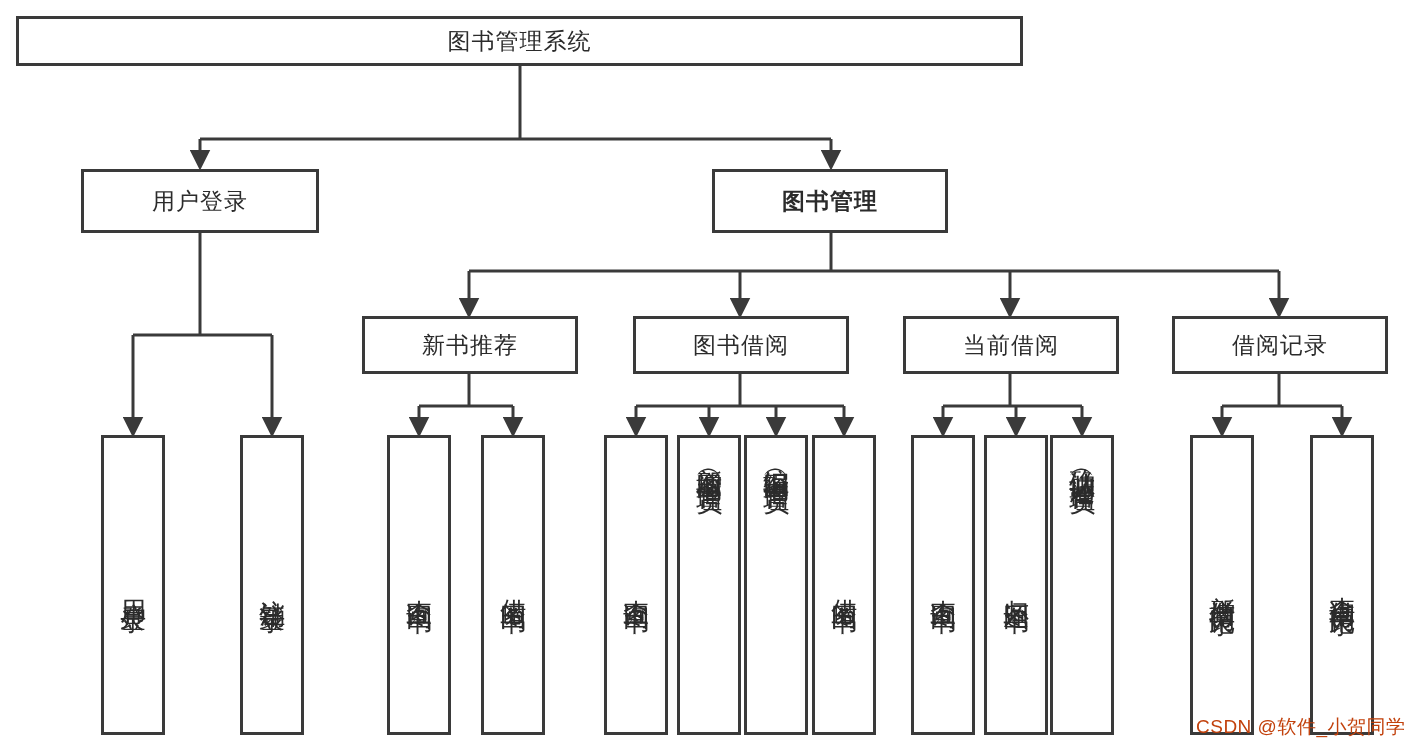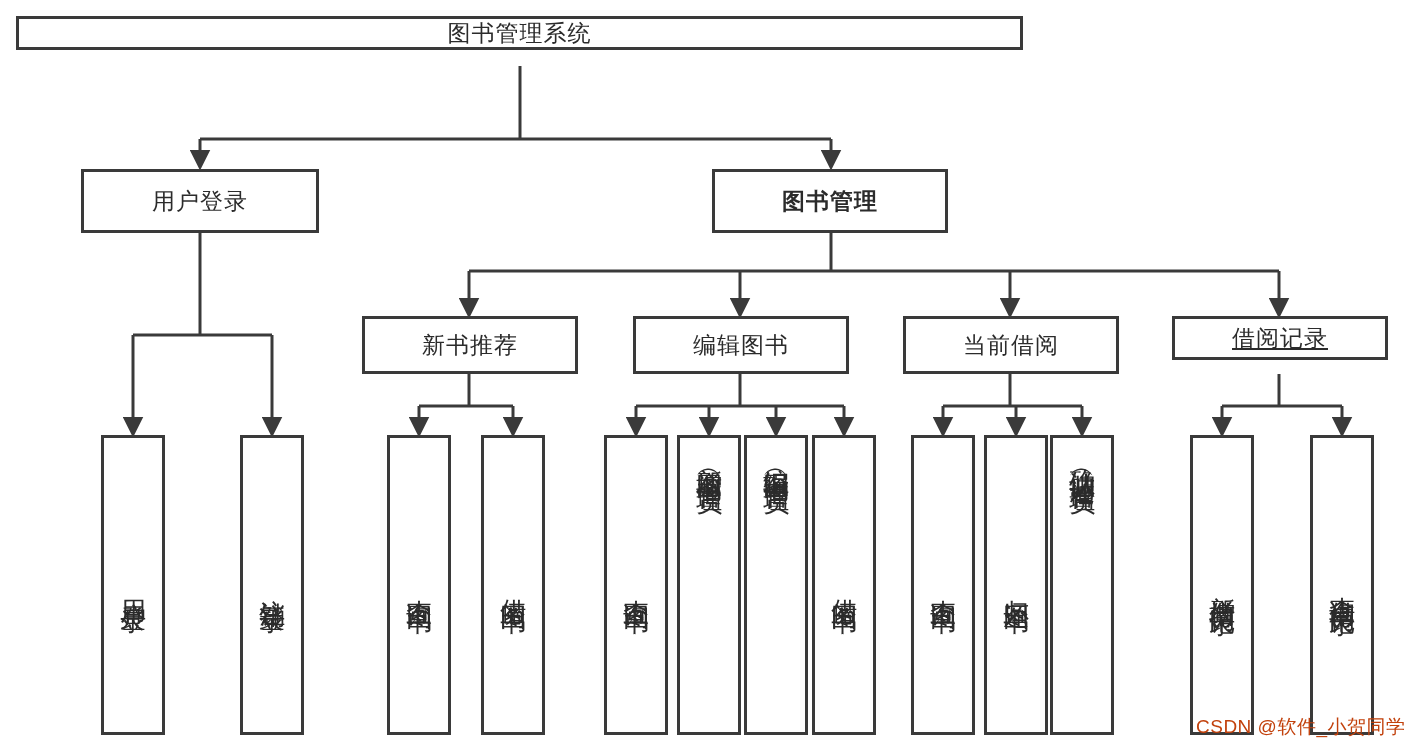--- a/index.html
+++ b/index.html
@@ -113,41 +113,41 @@
       <path d="M 1016 406 L 1016 427" marker-end="url(#arrow)"></path>
       <path d="M 1082 406 L 1082 427" marker-end="url(#arrow)"></path>
 
       <path d="M 1279 374 L 1279 406"></path>
       <path d="M 1222 406 L 1342 406"></path>
       <path d="M 1222 406 L 1222 427" marker-end="url(#arrow)"></path>
       <path d="M 1342 406 L 1342 427" marker-end="url(#arrow)"></path>
     </g>
   </svg>
 
-  <div class="node horiz" id="n-root" style="left: 16px; top: 16px; width: 1007px; height: 34px;">
+  <div class="node horiz" id="n-root" style="left: 16px; top: 16px; width: 1007px; height: 50px;">
     <span>图书管理系统</span>
   </div>
 
   <div class="node horiz" id="n-l2-0" style="left: 81px; top: 169px; width: 238px; height: 64px;">
     <span>用户登录</span>
   </div>
   <div class="node horiz" id="n-l2-1" style="left: 712px; top: 169px; width: 236px; height: 64px; font-weight: bold;">
     <span>图书管理</span>
   </div>
 
   <div class="node horiz" id="n-l3-0" style="left: 362px; top: 316px; width: 216px; height: 58px;">
     <span>新书推荐</span>
   </div>
   <div class="node horiz" id="n-l3-1" style="left: 633px; top: 316px; width: 216px; height: 58px;">
-    <span>编辑图书</span>
+    <span>图书借阅</span>
   </div>
   <div class="node horiz" id="n-l3-2" style="left: 903px; top: 316px; width: 216px; height: 58px; text-align: center;">
     <span>当前借阅</span>
   </div>
-  <div class="node horiz" id="n-l3-3" style="left: 1172px; top: 316px; width: 216px; height: 44px; text-decoration: underline;">
+  <div class="node horiz" id="n-l3-3" style="left: 1172px; top: 316px; width: 216px; height: 58px;">
     <span>借阅记录</span>
   </div>
 
   <div class="node vert center" id="n-leaf-0" style="left: 101px; top: 435px; width: 64px; height: 300px;">
     <span class="vlabel">用户登录</span>
   </div>
   <div class="node vert center" id="n-leaf-1" style="left: 240px; top: 435px; width: 64px; height: 300px;">
     <span class="vlabel">注销登录</span>
   </div>
   <div class="node vert center" id="n-leaf-2" style="left: 387px; top: 435px; width: 64px; height: 300px;">

